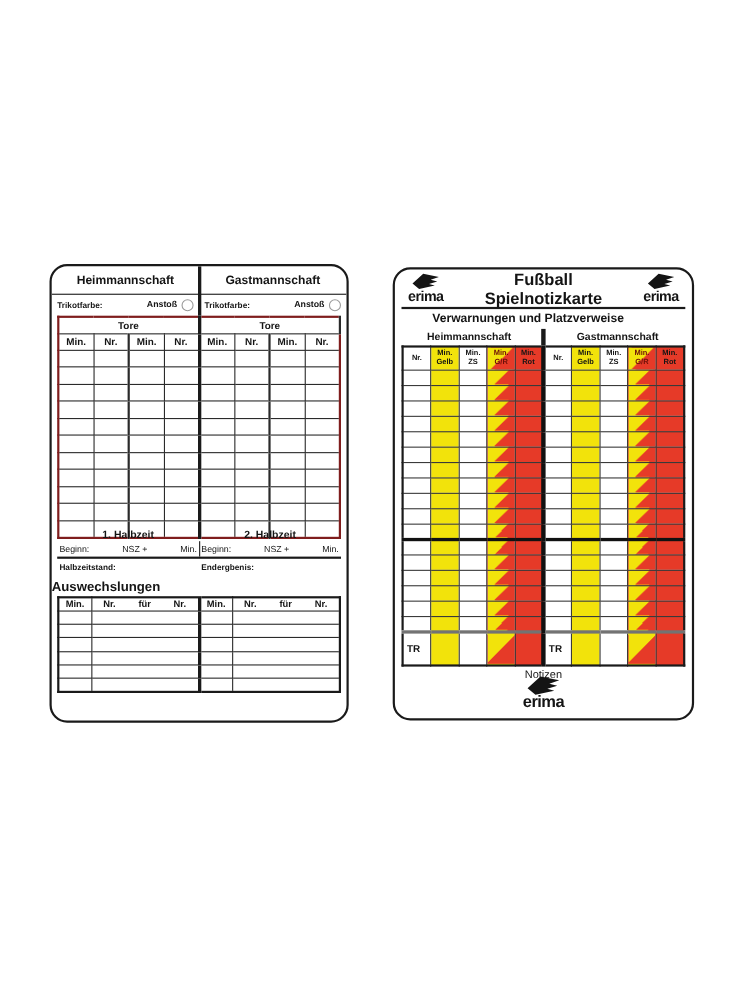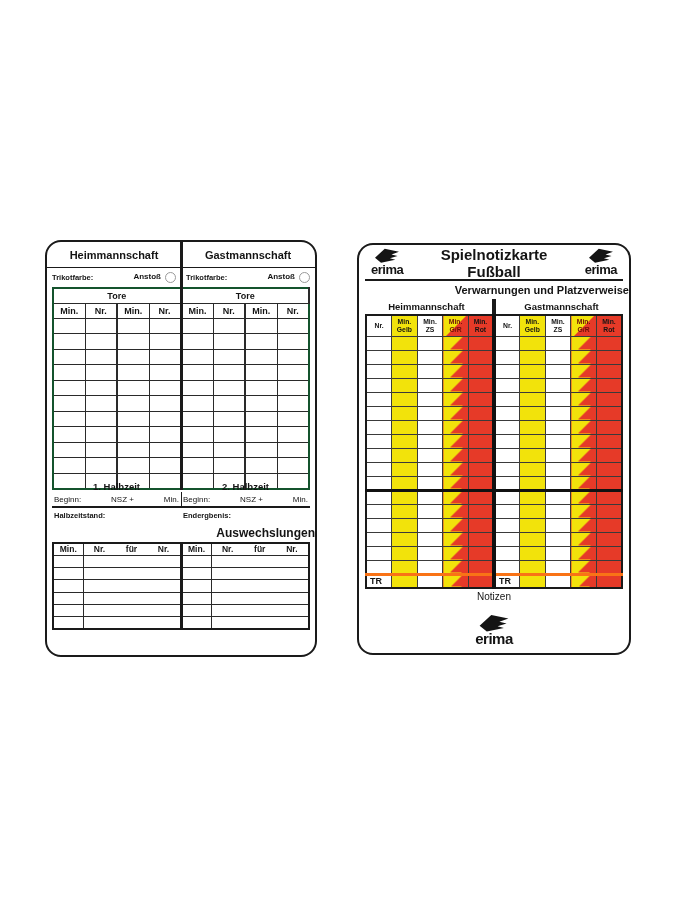--- a/index.html
+++ b/index.html
@@ -15,64 +15,64 @@
   .teams-row .half{width:50%; text-align:center; font-weight:bold; font-size:11px;}
   .top-divider{position:absolute; left:calc(50% - 1.5px); top:0; width:3px; height:45px; background:#1a1a1a; z-index:3;}
   .trikot-row{display:flex; height:19px; align-items:center;}
   .trikot-half{width:50%; display:flex; align-items:center; justify-content:space-between; padding:0 5px;}
   .lbl-trikot{font-weight:bold; font-size:7.5px;}
   .anstoss-wrap{display:flex; align-items:flex-start; gap:4px;}
   .lbl-anstoss{font-weight:bold; font-size:8px;}
   .anstoss-circle{width:11px; height:11px; border:1px solid #9a9a9a; border-radius:50%; background:#fff;}
 
   table{border-collapse:collapse; table-layout:fixed;}
-  .tore-table{width:calc(100% - 10px); margin:0 5px; border:2px solid #14532d;}
+  .tore-table{width:calc(100% - 10px); margin:0 5px; border:2px solid #7f1d1d;}
   .tore-table th,.tore-table td{border:1px solid #2a2a2a;}
   .tore-title{font-size:13px; font-weight:bold; height:17px; text-align:center;}
   .tore-table thead th{font-size:9px; font-weight:bold; height:15px; text-align:center;}
   .tore-table tbody tr{height:15.5px;}
   .tore-table th:nth-child(2),.tore-table td:nth-child(2),
   .tore-table th:nth-child(6),.tore-table td:nth-child(6){border-right-width:2px;}
   .tore-table .tore-title:nth-child(1),
   .tore-table th:nth-child(4),.tore-table td:nth-child(4){border-right:3px solid #1a1a1a;}
 
   .halbzeit-block{display:flex; height:18px; margin:0 5px; border-bottom:2px solid #1a1a1a; position:relative;}
   .halbzeit-half{width:50%; display:flex; flex-direction:column; justify-content:flex-end;}
   .hz-title{text-align:center; font-weight:bold; font-size:9.5px; line-height:12px;}
   .hz-line{display:flex; justify-content:space-between; padding:0 2px; font-weight:normal; font-size:8px; line-height:13px;}
   .hz-divider{position:absolute; left:calc(50% - 0.5px); bottom:0; width:1px; height:14px; background:#1a1a1a;}
   .result-row{display:flex; height:15px; align-items:center; margin:0 5px;}
   .result-half{width:50%; font-weight:bold; font-size:7.5px; padding:0 2px;}
-  .aus-title{height:19px; line-height:20px; text-align:right; font-weight:bold; font-size:12px;}
+  .aus-title{height:19px; line-height:20px; text-align:left; font-weight:bold; font-size:12px;}
   .subs-table{width:calc(100% - 10px); margin:0 5px; border:2px solid #1a1a1a;}
   .subs-table th,.subs-table td{border:1px solid #2a2a2a;}
   .subs-table col.c-min{width:30px;}
   .subs-table thead th{height:13px; font-size:8.5px; font-weight:bold;}
   .subs-head-wide{display:flex; justify-content:space-around; align-items:center;}
   .subs-table tbody tr{height:12.2px;}
   .subs-table th:nth-child(2),.subs-table td:nth-child(2){border-right:3px solid #1a1a1a;}
 
   
   .rc-header{position:relative; height:36px; margin:0 6px; border-bottom:2px solid #1a1a1a;}
   .rc-title{ text-align:center; font-weight:bold; font-size:15px; line-height:17px; padding-top:1px;}
   .erima-logo{display:flex; flex-direction:column; align-items:center; line-height:10px;}
   .erima-logo .brand{font-weight:bold; font-size:13px; letter-spacing:-0.5px; line-height:13px;}
   .logo-tl{position:absolute; left:6px; top:3px;}
   .logo-tr{position:absolute; right:6px; top:3px;}
-  .rc-subtitle{height:17px; line-height:18px; text-align:right; font-weight:bold; font-size:11px;}
+  .rc-subtitle{height:17px; line-height:18px; text-align:left; font-weight:bold; font-size:11px;padding-left:34px;}
   .rc-teams{display:flex; height:16px; align-items:center; position:relative;}
   .rc-teams .half{width:50%; text-align:center; font-weight:bold; font-size:9.5px;}
   .rc-teams-divider{position:absolute; left:calc(50% - 2px); top:1px; width:4px; height:15px; background:#1a1a1a;}
   .cards-table{width:calc(100% - 12px); margin:0 6px; border:2px solid #1a1a1a;}
   .cards-table th,.cards-table td{border:1px solid #3a3a3a; text-align:center;}
   .cards-table th:nth-child(5),.cards-table td:nth-child(5){border-right:4px solid #111;}
   .cards-table thead th{height:21px; font-size:6.8px; font-weight:bold; line-height:8px;}
   .cards-table tbody tr{height:14px;}
   .cards-table .row-group-2 tr:first-child td{border-top:3px solid #111;}
-  .cards-table .tr-body tr td{border-top:3px solid #f97316; height:14px;}
+  .cards-table .tr-body tr td{border-top:3px solid #737373; height:31px;}
   .gelb{background:var(--c-yellow);}
   .rot{background:var(--c-red);}
   .gr{background-image:linear-gradient(135deg, var(--c-yellow) 50%, var(--c-red) 50%);}
   th.gr{color:#6d1008;}
   .tr-cell{font-weight:bold; font-size:9px; text-align:left !important; padding-left:3px;}
   .notizen{height:14px; line-height:15px; text-align:center; font-weight:normal; font-size:10px;}
   .logo-bottom{position:absolute; bottom:8px; left:0; right:0; display:flex; justify-content:center;}
   .logo-bottom .brand{font-size:15px;}
   .wing{display:block;}
 </style>
@@ -331,22 +331,22 @@
 
 <div class="card" id="right-card">
   <div class="rc-header">
     <div class="erima-logo logo-tl">
       <svg class="wing" width="28" height="15" viewBox="0 0 34 20">
         <path d="M1 13 L14 1 L33 5 L23 8.5 L31 10.5 L21 13.5 L28 15.5 L9 19.5 Z" fill="#141414"></path>
       </svg>
       <span class="brand">erima</span>
     </div>
     <div class="rc-title">
+      <div>Fußball</div>
       <div>Spielnotizkarte</div>
-      <div>Fußball</div>
     </div>
     <div class="erima-logo logo-tr">
       <svg class="wing" width="28" height="15" viewBox="0 0 34 20">
         <path d="M1 13 L14 1 L33 5 L23 8.5 L31 10.5 L21 13.5 L28 15.5 L9 19.5 Z" fill="#141414"></path>
       </svg>
       <span class="brand">erima</span>
     </div>
   </div>
 
   <div class="rc-subtitle">Verwarnungen und Platzverweise</div>

